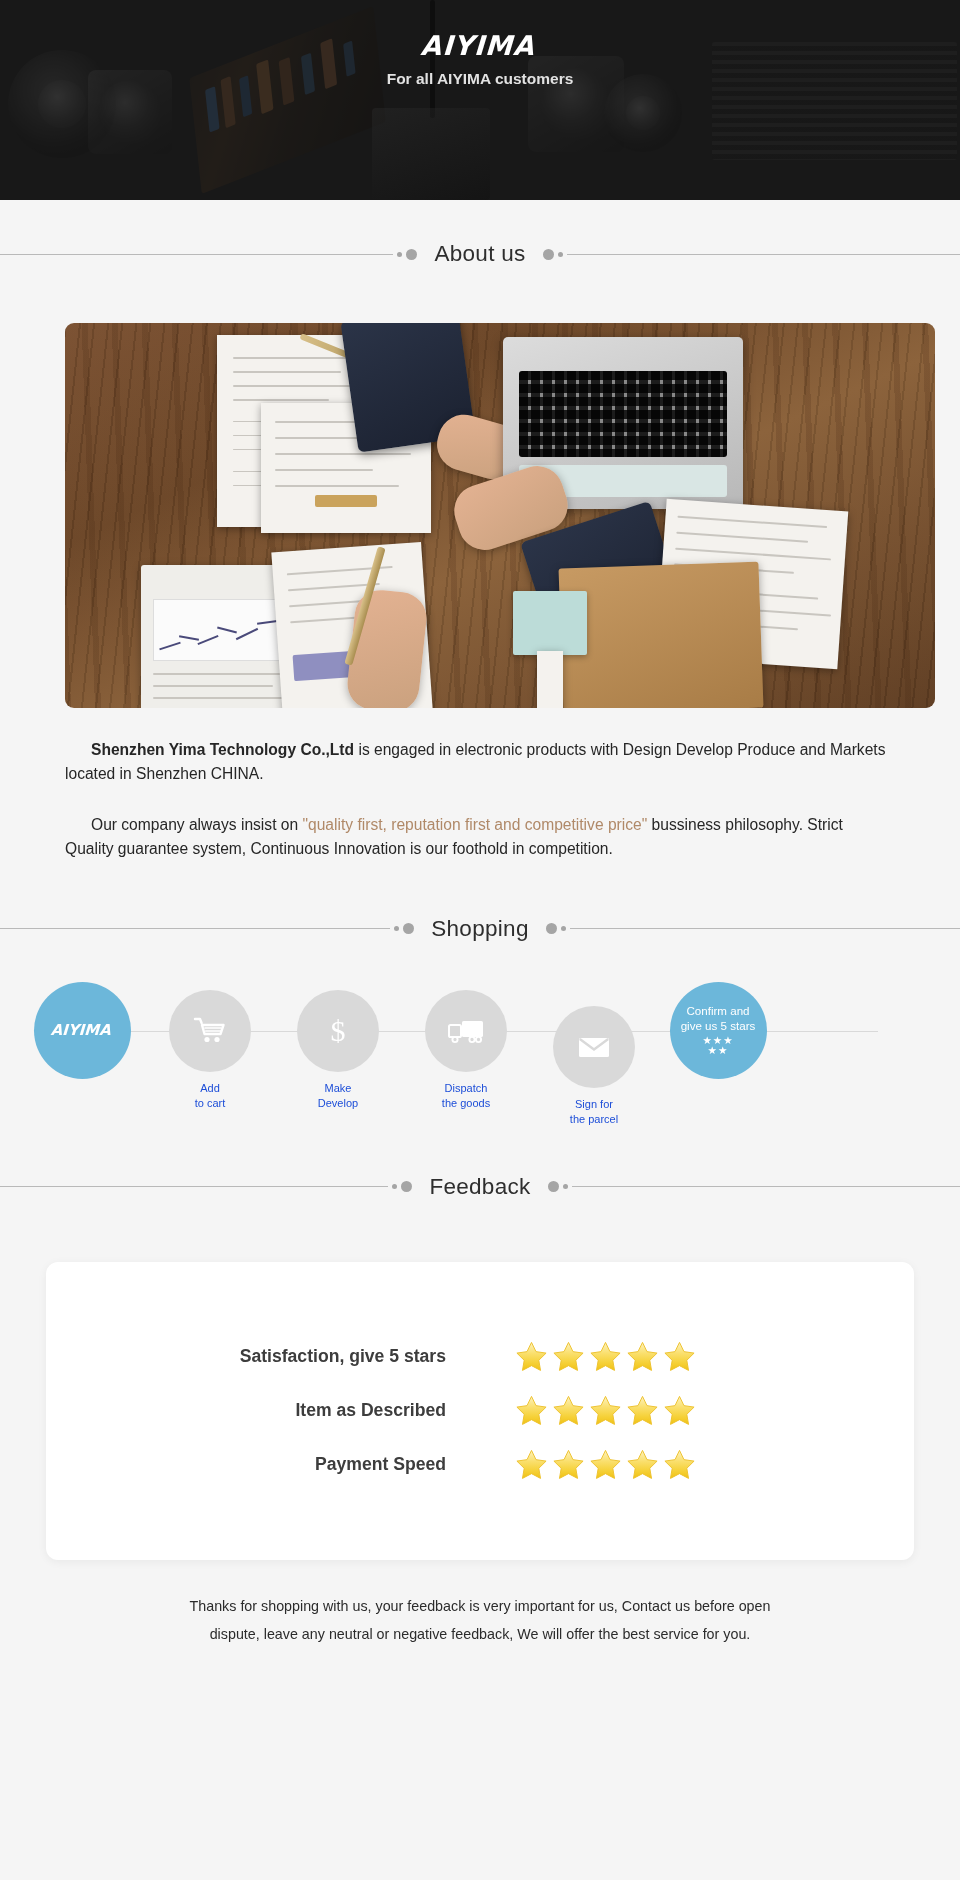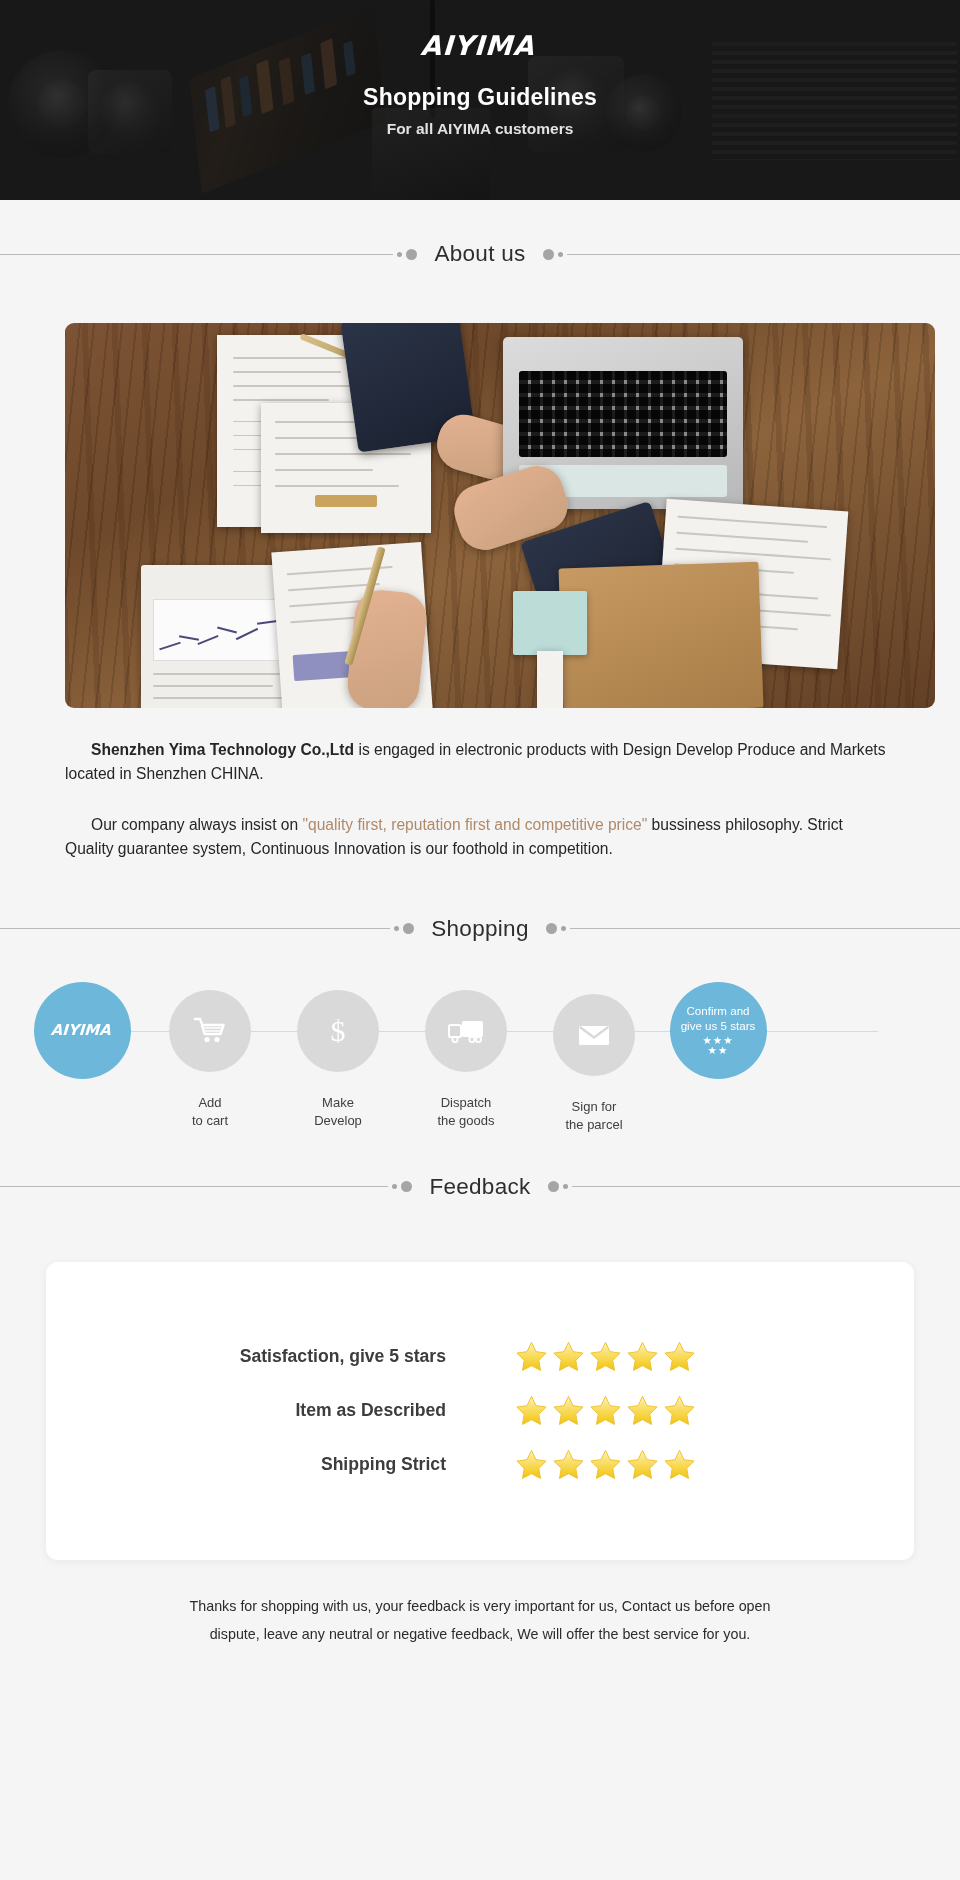--- a/index.html
+++ b/index.html
@@ -181,24 +181,24 @@
     display: flex;
     align-items: center;
     justify-content: center;
     position: relative;
   }
   .step-circle.big {
     width: 97px; height: 97px; margin-top: 0;
     background: #6cb7da;
   }
   .step-label {
-    margin-top: 22px;
-    font-size: 13px;
+    margin-top: 9px;
+    font-size: 11px;
     line-height: 1.38;
-    color: #404040;
+    color: #1d4ed8;
     white-space: pre-line;
   }
   .logo-in-circle {
     font-family: "DejaVu Sans", sans-serif;
     font-style: italic; font-weight: 700;
     font-size: 15px; color: #fff;
     transform: skewX(-6deg);
   }
   .confirm-txt {
     font-size: 11.6px; color:#fff; line-height:1.25;
@@ -276,21 +276,20 @@
     <div class="amp-box" style="left:372px;top:108px;width:118px;height:92px;"></div>
 
     <div class="prod spk-sq" style="left:528px;top:56px;width:96px;height:96px;position:absolute;"></div>
     <div class="prod spk" style="left:604px;top:74px;width:78px;height:78px;"></div>
 
     <div class="prod amp" style="left:712px;top:42px;width:245px;height:118px;"></div>
   </div>
 
   <div class="banner-content">
     <div class="logo-aiyima">AIYIMA</div>
-    <div class="banner-title">Shopping Guidelines</div>
     <div class="banner-sub">For all AIYIMA customers</div>
   </div>
 </div>
 
 <div class="divider" style="margin-top:41px;">
   <div class="div-line"></div>
   <div class="div-dot-sm"></div>
   <div class="div-dot-lg"></div>
   <div class="div-title">About us</div>
   <div class="div-dot-lg"></div>
@@ -438,21 +437,21 @@
         <rect x="17" y="11" width="21" height="16" rx="1.6" fill="#fff"></rect>
         <circle cx="10" cy="29.5" r="2.6" fill="none" stroke="#fff" stroke-width="1.9"></circle>
         <circle cx="27" cy="29.5" r="2.6" fill="none" stroke="#fff" stroke-width="1.9"></circle>
         <circle cx="33.5" cy="29.5" r="2.6" fill="none" stroke="#fff" stroke-width="1.9"></circle>
       </svg>
     </div>
     <div class="step-label">Dispatch
 the goods</div>
   </div>
 
-  <div class="step" style="left:529px;top:4px;">
+  <div class="step" style="left:529px;top:16px;">
     <div class="step-circle">
       <svg class="ic" width="42" height="42" viewBox="0 0 42 42">
         <rect x="6" y="12" width="30" height="19" rx="1.5" fill="#fff"></rect>
         <path d="M6.8 13 L21 23.5 L35.2 13" fill="none" stroke="#d9d9d9" stroke-width="2.4"></path>
       </svg>
     </div>
     <div class="step-label">Sign for
 the parcel</div>
   </div>
 
@@ -527,21 +526,21 @@
           <path d="M18 3.5 l4.6 9.5 10.4 1.5 -7.5 7.4 1.8 10.4 -9.3 -4.9 -9.3 4.9 1.8 -10.4 -7.5 -7.4 10.4 -1.5 z" fill="url(#starGrad)" stroke="#edc22e" stroke-width="1" stroke-linejoin="round"></path>
         </svg>
       <svg class="star-svg" viewBox="0 0 36 36">
           <path d="M18 3.5 l4.6 9.5 10.4 1.5 -7.5 7.4 1.8 10.4 -9.3 -4.9 -9.3 4.9 1.8 -10.4 -7.5 -7.4 10.4 -1.5 z" fill="url(#starGrad)" stroke="#edc22e" stroke-width="1" stroke-linejoin="round"></path>
         </svg>
     </div>
   </div>
 
 
   <div class="fb-row">
-    <div class="fb-label">Shipping Strict</div>
+    <div class="fb-label">Payment Speed</div>
     <div class="fb-stars">
       <svg class="star-svg" viewBox="0 0 36 36">
           <path d="M18 3.5 l4.6 9.5 10.4 1.5 -7.5 7.4 1.8 10.4 -9.3 -4.9 -9.3 4.9 1.8 -10.4 -7.5 -7.4 10.4 -1.5 z" fill="url(#starGrad)" stroke="#edc22e" stroke-width="1" stroke-linejoin="round"></path>
         </svg>
       <svg class="star-svg" viewBox="0 0 36 36">
           <path d="M18 3.5 l4.6 9.5 10.4 1.5 -7.5 7.4 1.8 10.4 -9.3 -4.9 -9.3 4.9 1.8 -10.4 -7.5 -7.4 10.4 -1.5 z" fill="url(#starGrad)" stroke="#edc22e" stroke-width="1" stroke-linejoin="round"></path>
         </svg>
       <svg class="star-svg" viewBox="0 0 36 36">
           <path d="M18 3.5 l4.6 9.5 10.4 1.5 -7.5 7.4 1.8 10.4 -9.3 -4.9 -9.3 4.9 1.8 -10.4 -7.5 -7.4 10.4 -1.5 z" fill="url(#starGrad)" stroke="#edc22e" stroke-width="1" stroke-linejoin="round"></path>
         </svg>

